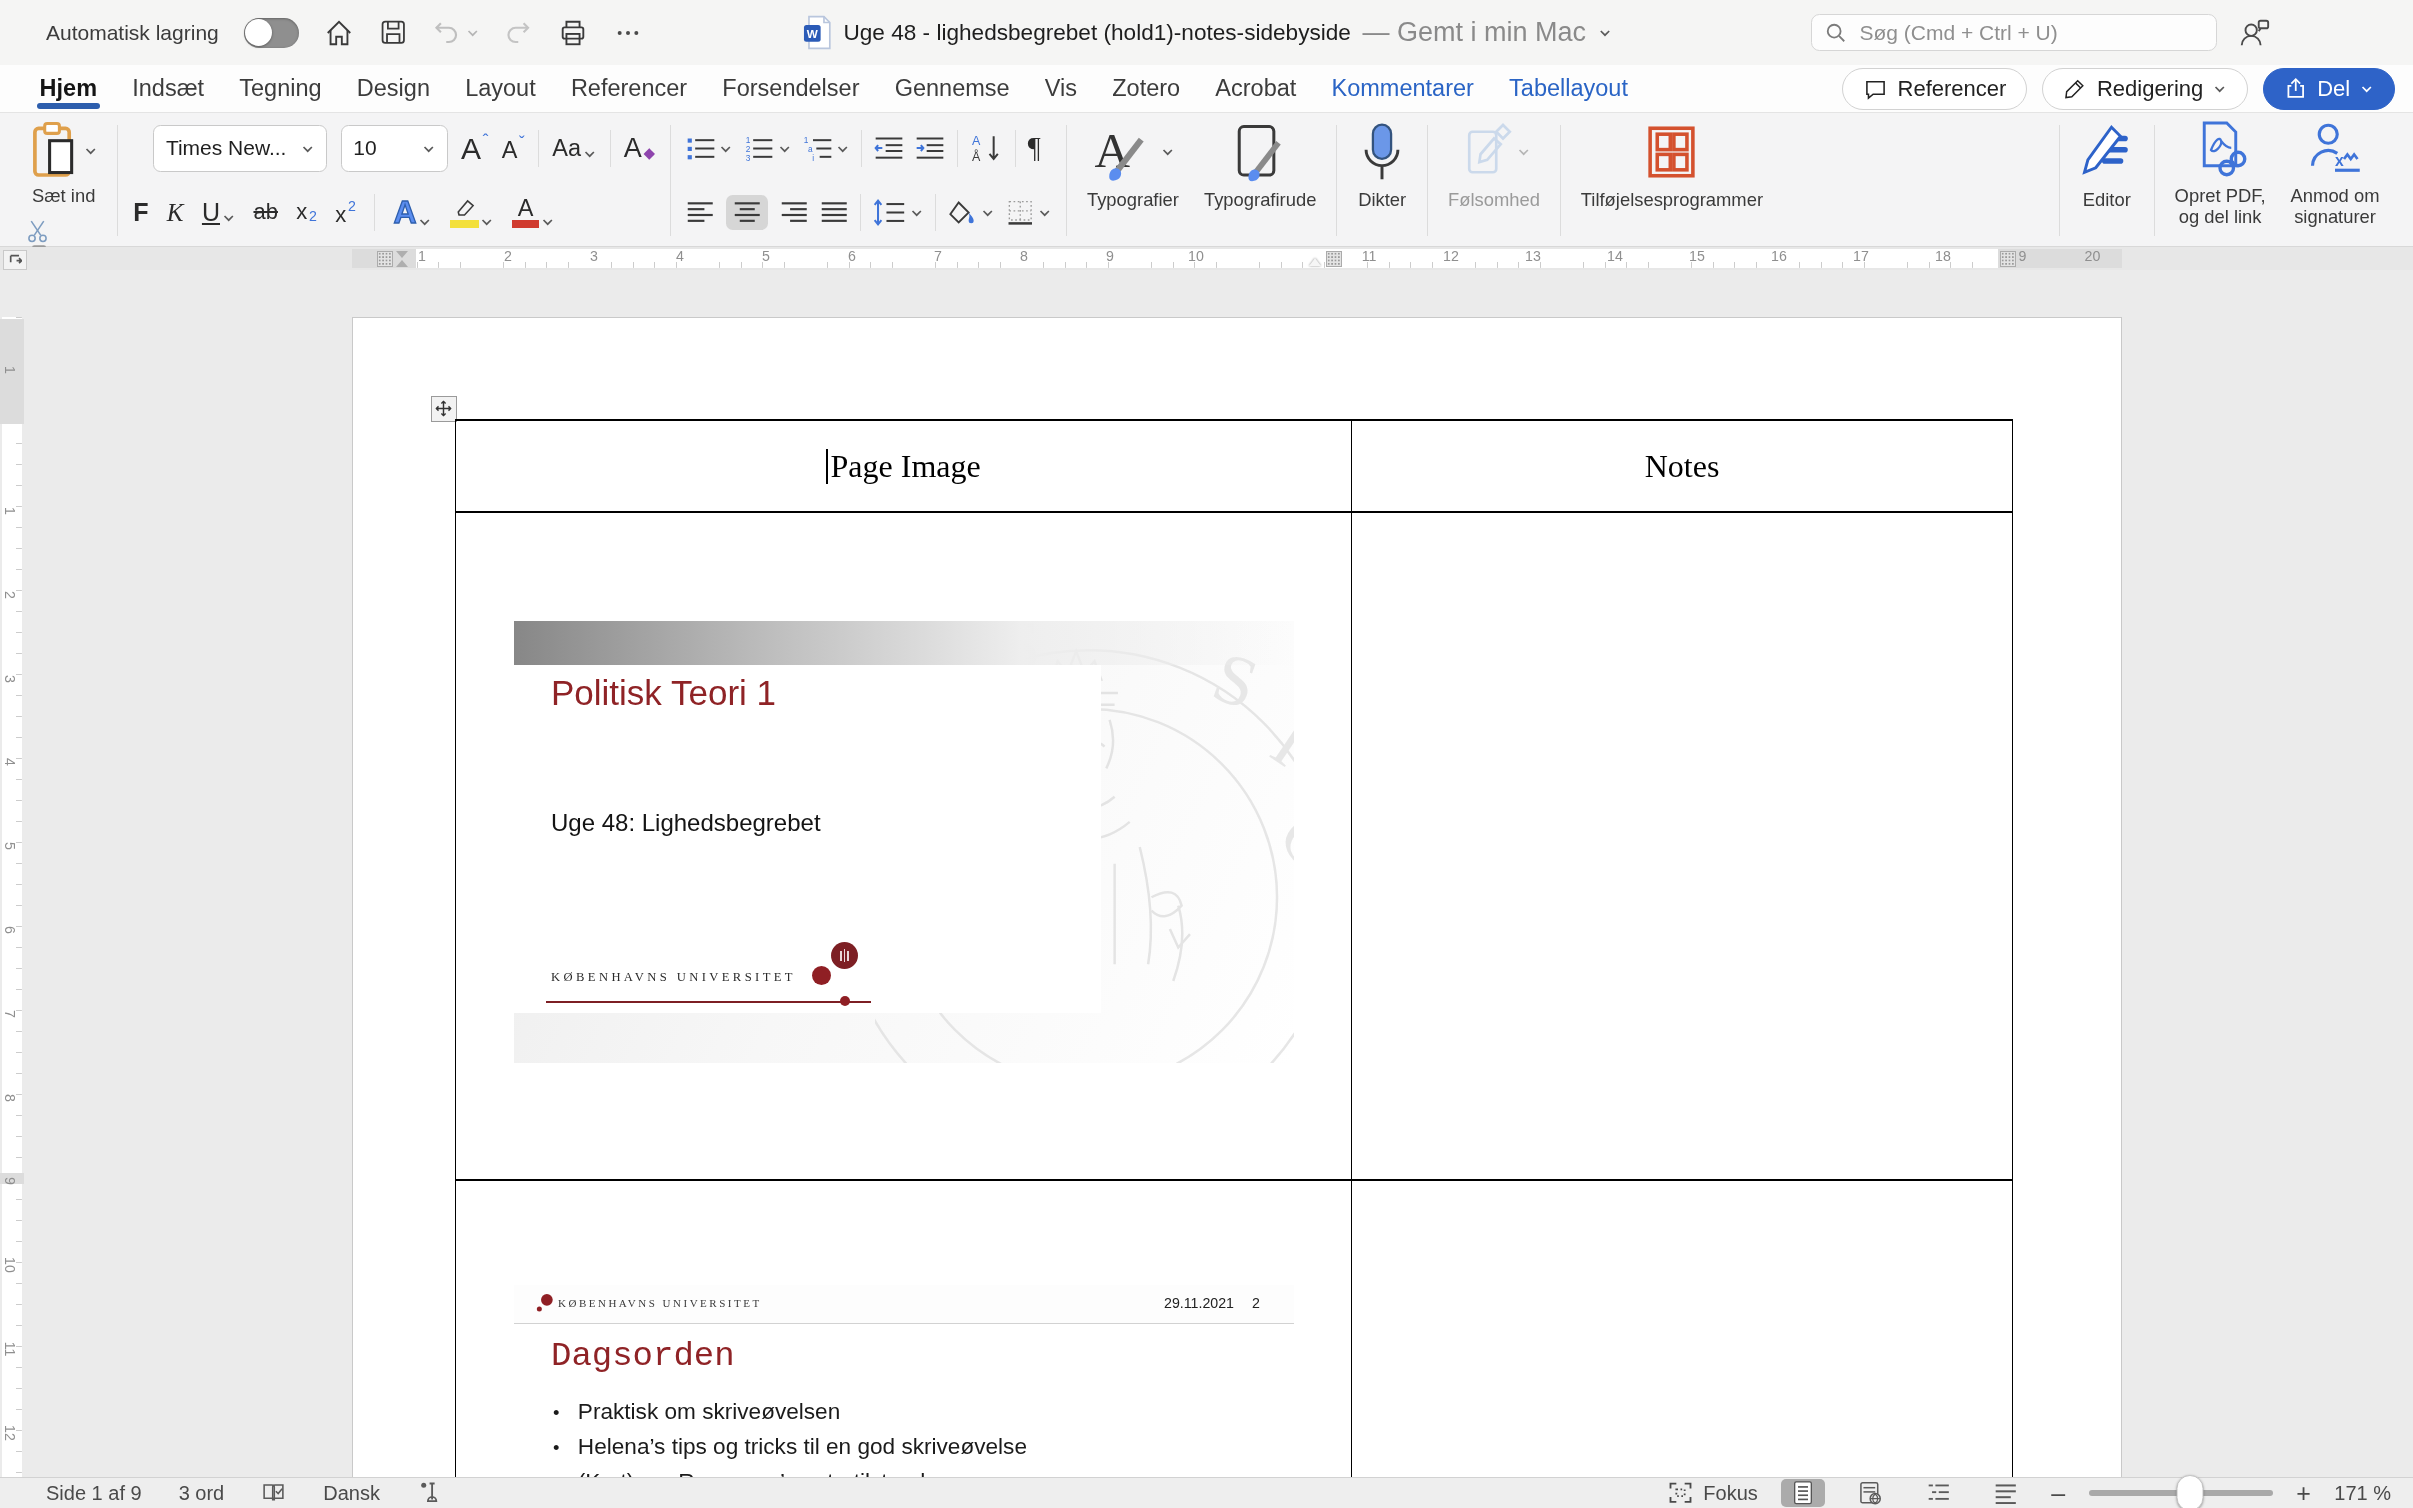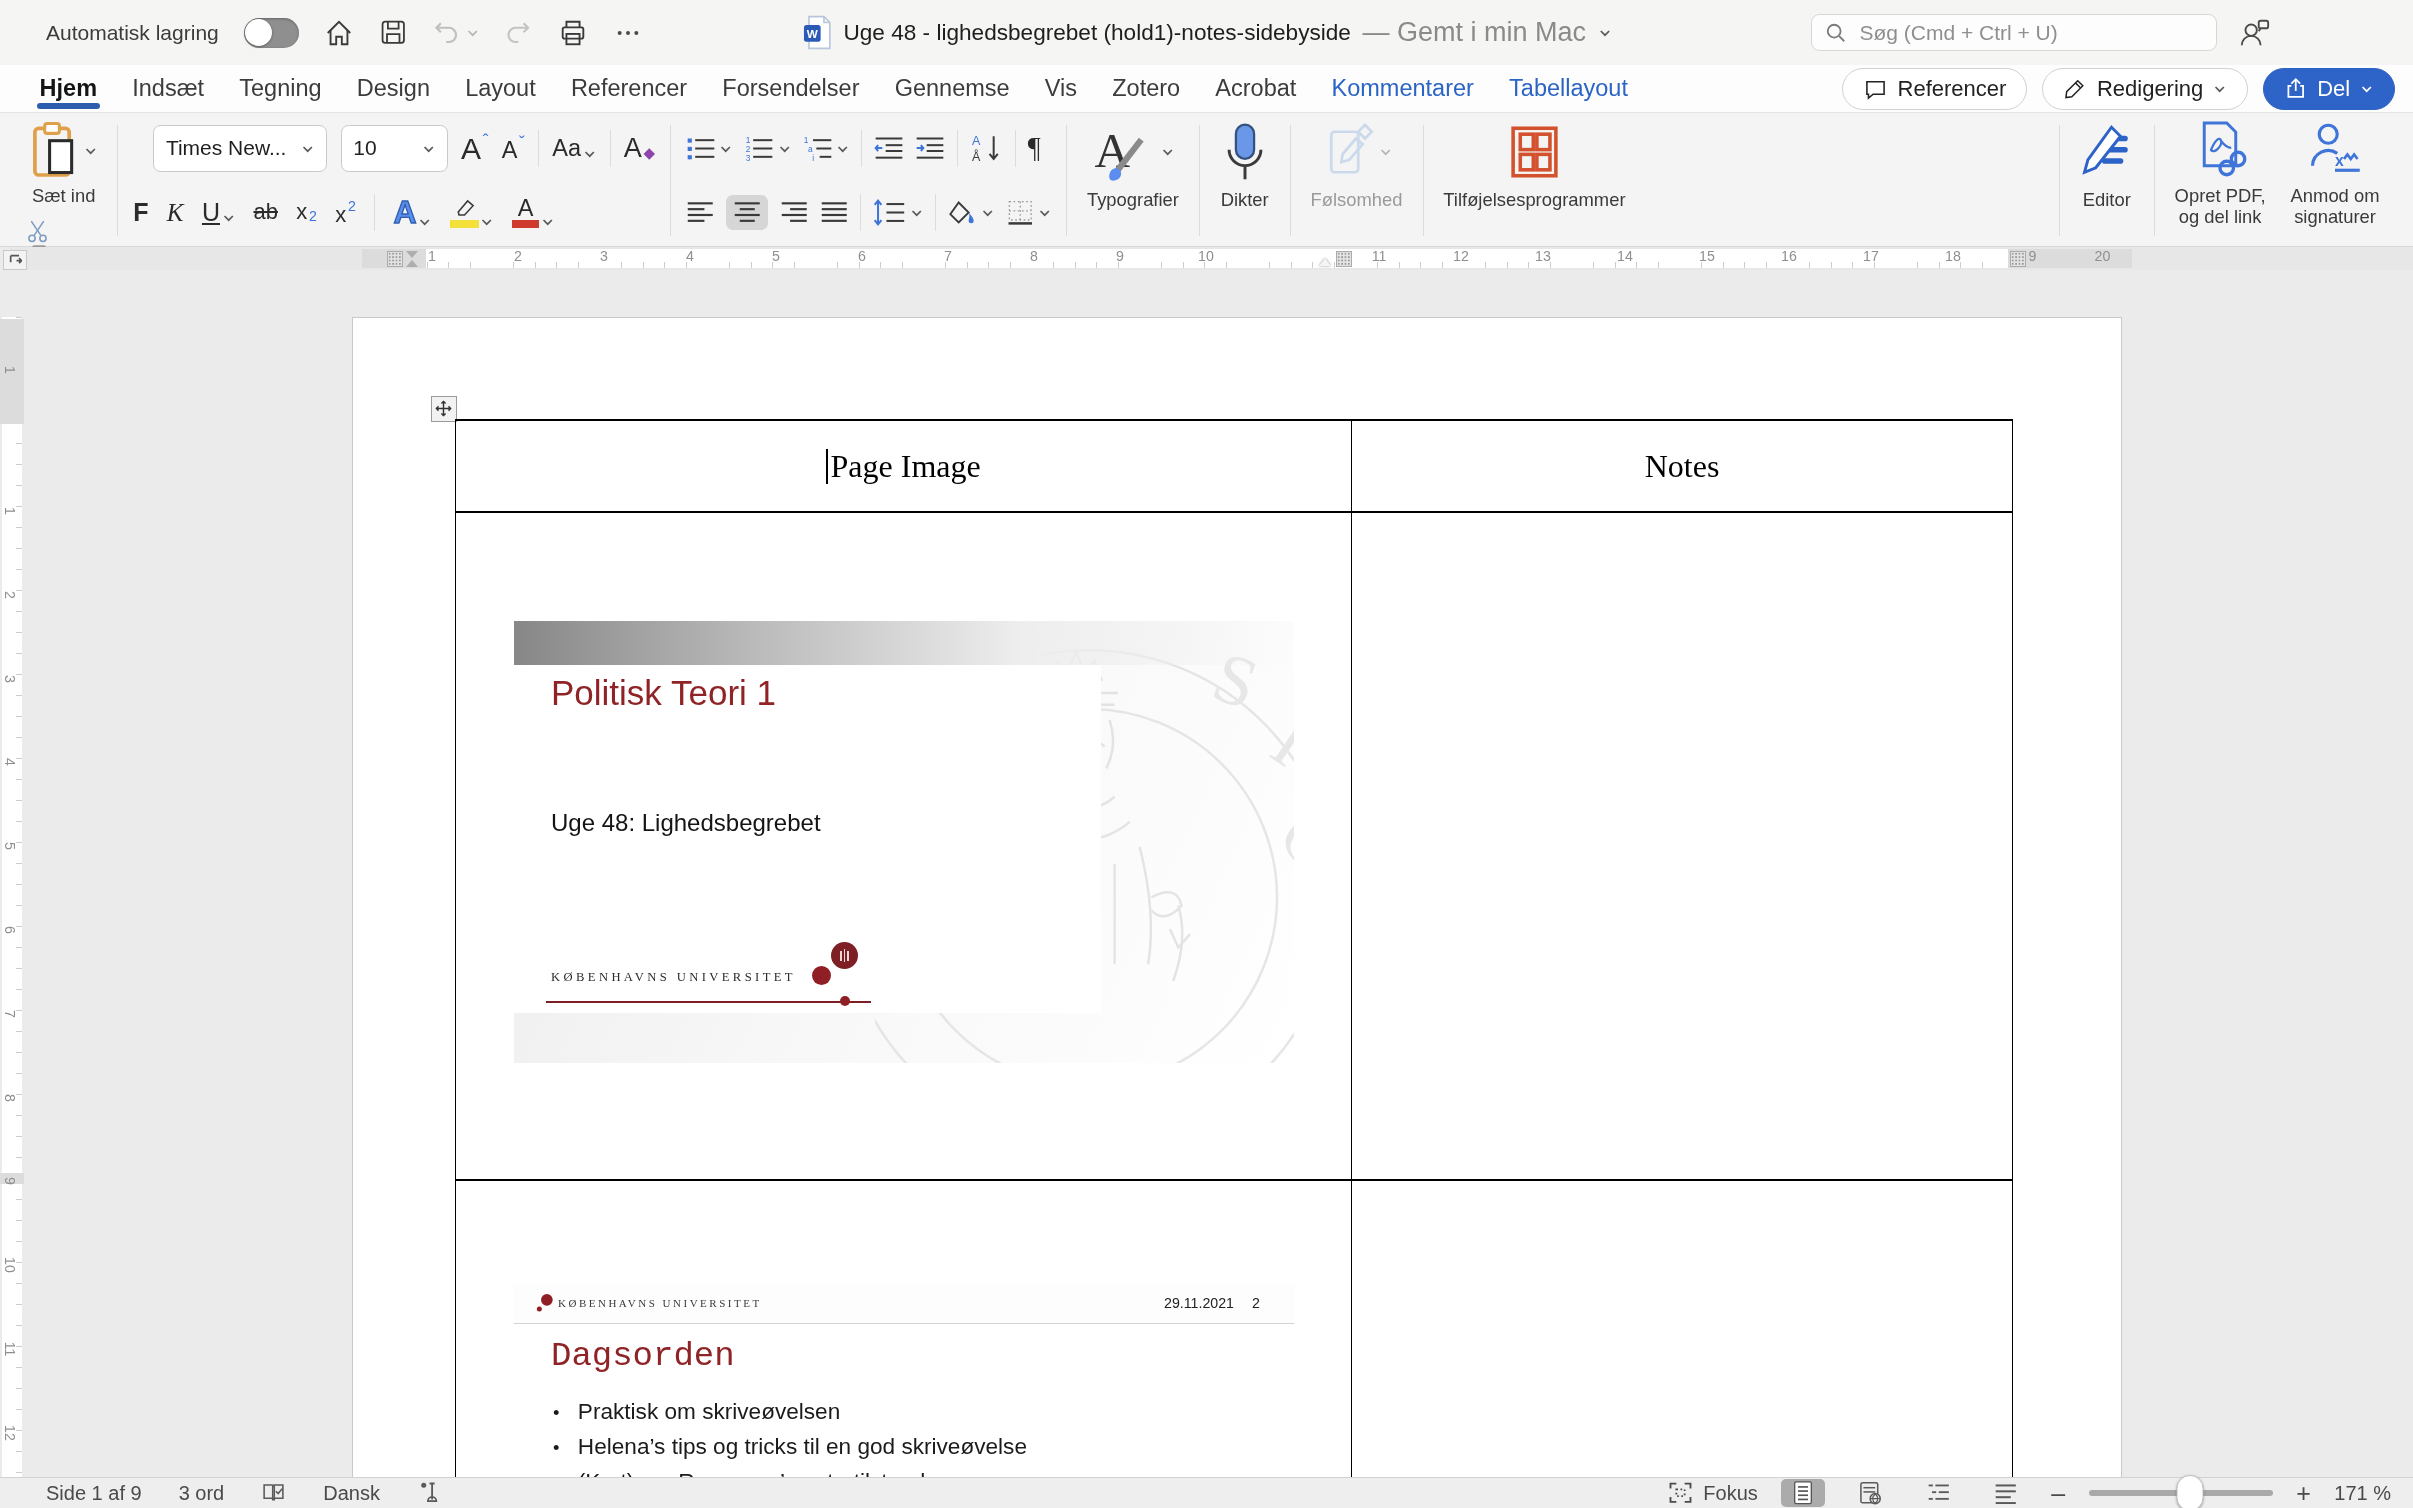--- a/index.html
+++ b/index.html
@@ -41,21 +41,21 @@
   .bigbtn .lbl.dim{color:#9a9a9a;}
   .chev{width:13.4px;height:13.4px;flex:none;}
   .chev polyline{fill:none;stroke:#5a5a5a;stroke-width:2;}
   .chev.dim polyline{stroke:#b5b5b5;}
   .fontbox{height:47px;border:0.8px solid #c9c9c9;border-radius:7.5px;background:#fff;display:flex;align-items:center;justify-content:space-between;padding:0 11.7px;box-sizing:border-box;font-size:21px;color:#1f1f1f;}
   .glyphbtn{font-size:25px;color:#2b2b2b;display:flex;align-items:flex-end;gap:1.7px;line-height:1;}
   .smallstack{display:flex;flex-direction:column;justify-content:space-between;height:107px;padding:3.4px 0;}
   .alignsel{background:#d6d6d6;border-radius:6.7px;padding:5px 6.7px;display:flex;}
   .ribbon-spacer{flex:1;}
   
-  .hruler{position:absolute;left:10px;top:247px;right:0;height:22.6px;background:#e7e7e7;border-bottom:0.8px solid #dadada;}
+  .hruler{position:absolute;left:0;top:247px;right:0;height:22.6px;background:#e7e7e7;border-bottom:0.8px solid #dadada;}
   .hface{position:absolute;left:352px;width:1770px;top:1.7px;bottom:1.7px;background:#fff;
     background-image:repeating-linear-gradient(to right,#cccccc 0 0.8px,transparent 0.8px 21.6px);
     background-size:100% 5.9px;background-position:0 100%;background-repeat:no-repeat;}
   .hmargin{position:absolute;top:1.7px;bottom:1.7px;background:#dcdcdc;}
   .rn{position:absolute;top:0.8px;font-size:14.2px;color:#8f8f8f;width:25px;text-align:center;}
   .hnumsA .rn, .hnumsB .rn{position:static;display:inline-block;}
   .hnumsA{position:absolute;left:379px;top:0.8px;white-space:nowrap;}
   .hnumsA .rn{width:86px;text-align:center;}
   .hnumsB{position:absolute;left:1328px;top:0.8px;white-space:nowrap;}
   .hnumsB .rn{width:82px;text-align:center;}
@@ -592,20 +592,28 @@
             <text x="2" y="38" font-size="40" fill="#333" font-family="Liberation Serif,serif">A</text>
             <path d="M20 42 L40 16" stroke="#8a8a8a" stroke-width="5" fill="none"></path>
             <path d="M14 46 c0-6 5-8 8-6 s2 8-3 9 c-4 1-5-1-5-3z" fill="#5b8def"></path>
           </svg>
         <svg class="chev" viewBox="0 0 16 14">
             <polyline points="3,5 8,10 13,5"></polyline>
           </svg>
       </div>
       <span class="lbl">Typografier</span>
     </div>
+    <div class="bigbtn">
+      <svg width="60" height="64" viewBox="0 0 52 52">
+          <rect x="8" y="4" width="30" height="42" rx="4" fill="none" stroke="#3a3a3a" stroke-width="2.6"></rect>
+          <path d="M22 44 L42 18" stroke="#8a8a8a" stroke-width="5" fill="none"></path>
+          <path d="M16 48 c0-6 5-8 8-6 s2 8-3 9 c-4 1-5-1-5-3z" fill="#5b8def"></path>
+        </svg>
+      <span class="lbl">Typografirude</span>
+    </div>
 
     <div class="rsep"></div>
 
     <div class="bigbtn">
       <svg width="50" height="64" viewBox="0 0 44 52">
           <rect x="14" y="2" width="16" height="30" rx="8" fill="#6b97e8" stroke="#33537e" stroke-width="2"></rect>
           <path d="M8 24 a14 14 0 0 0 28 0" fill="none" stroke="#3a3a3a" stroke-width="2.6"></path>
           <line x1="22" y1="39" x2="22" y2="50" stroke="#3a3a3a" stroke-width="2.6"></line>
         </svg>
       <span class="lbl">Dikter</span>

